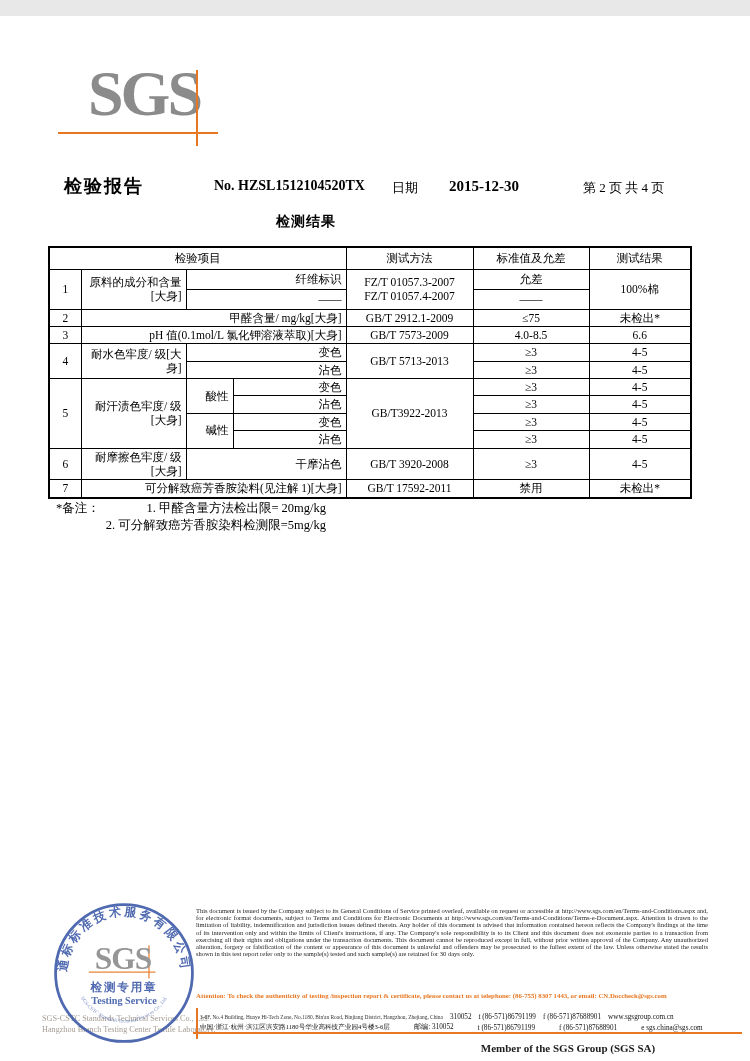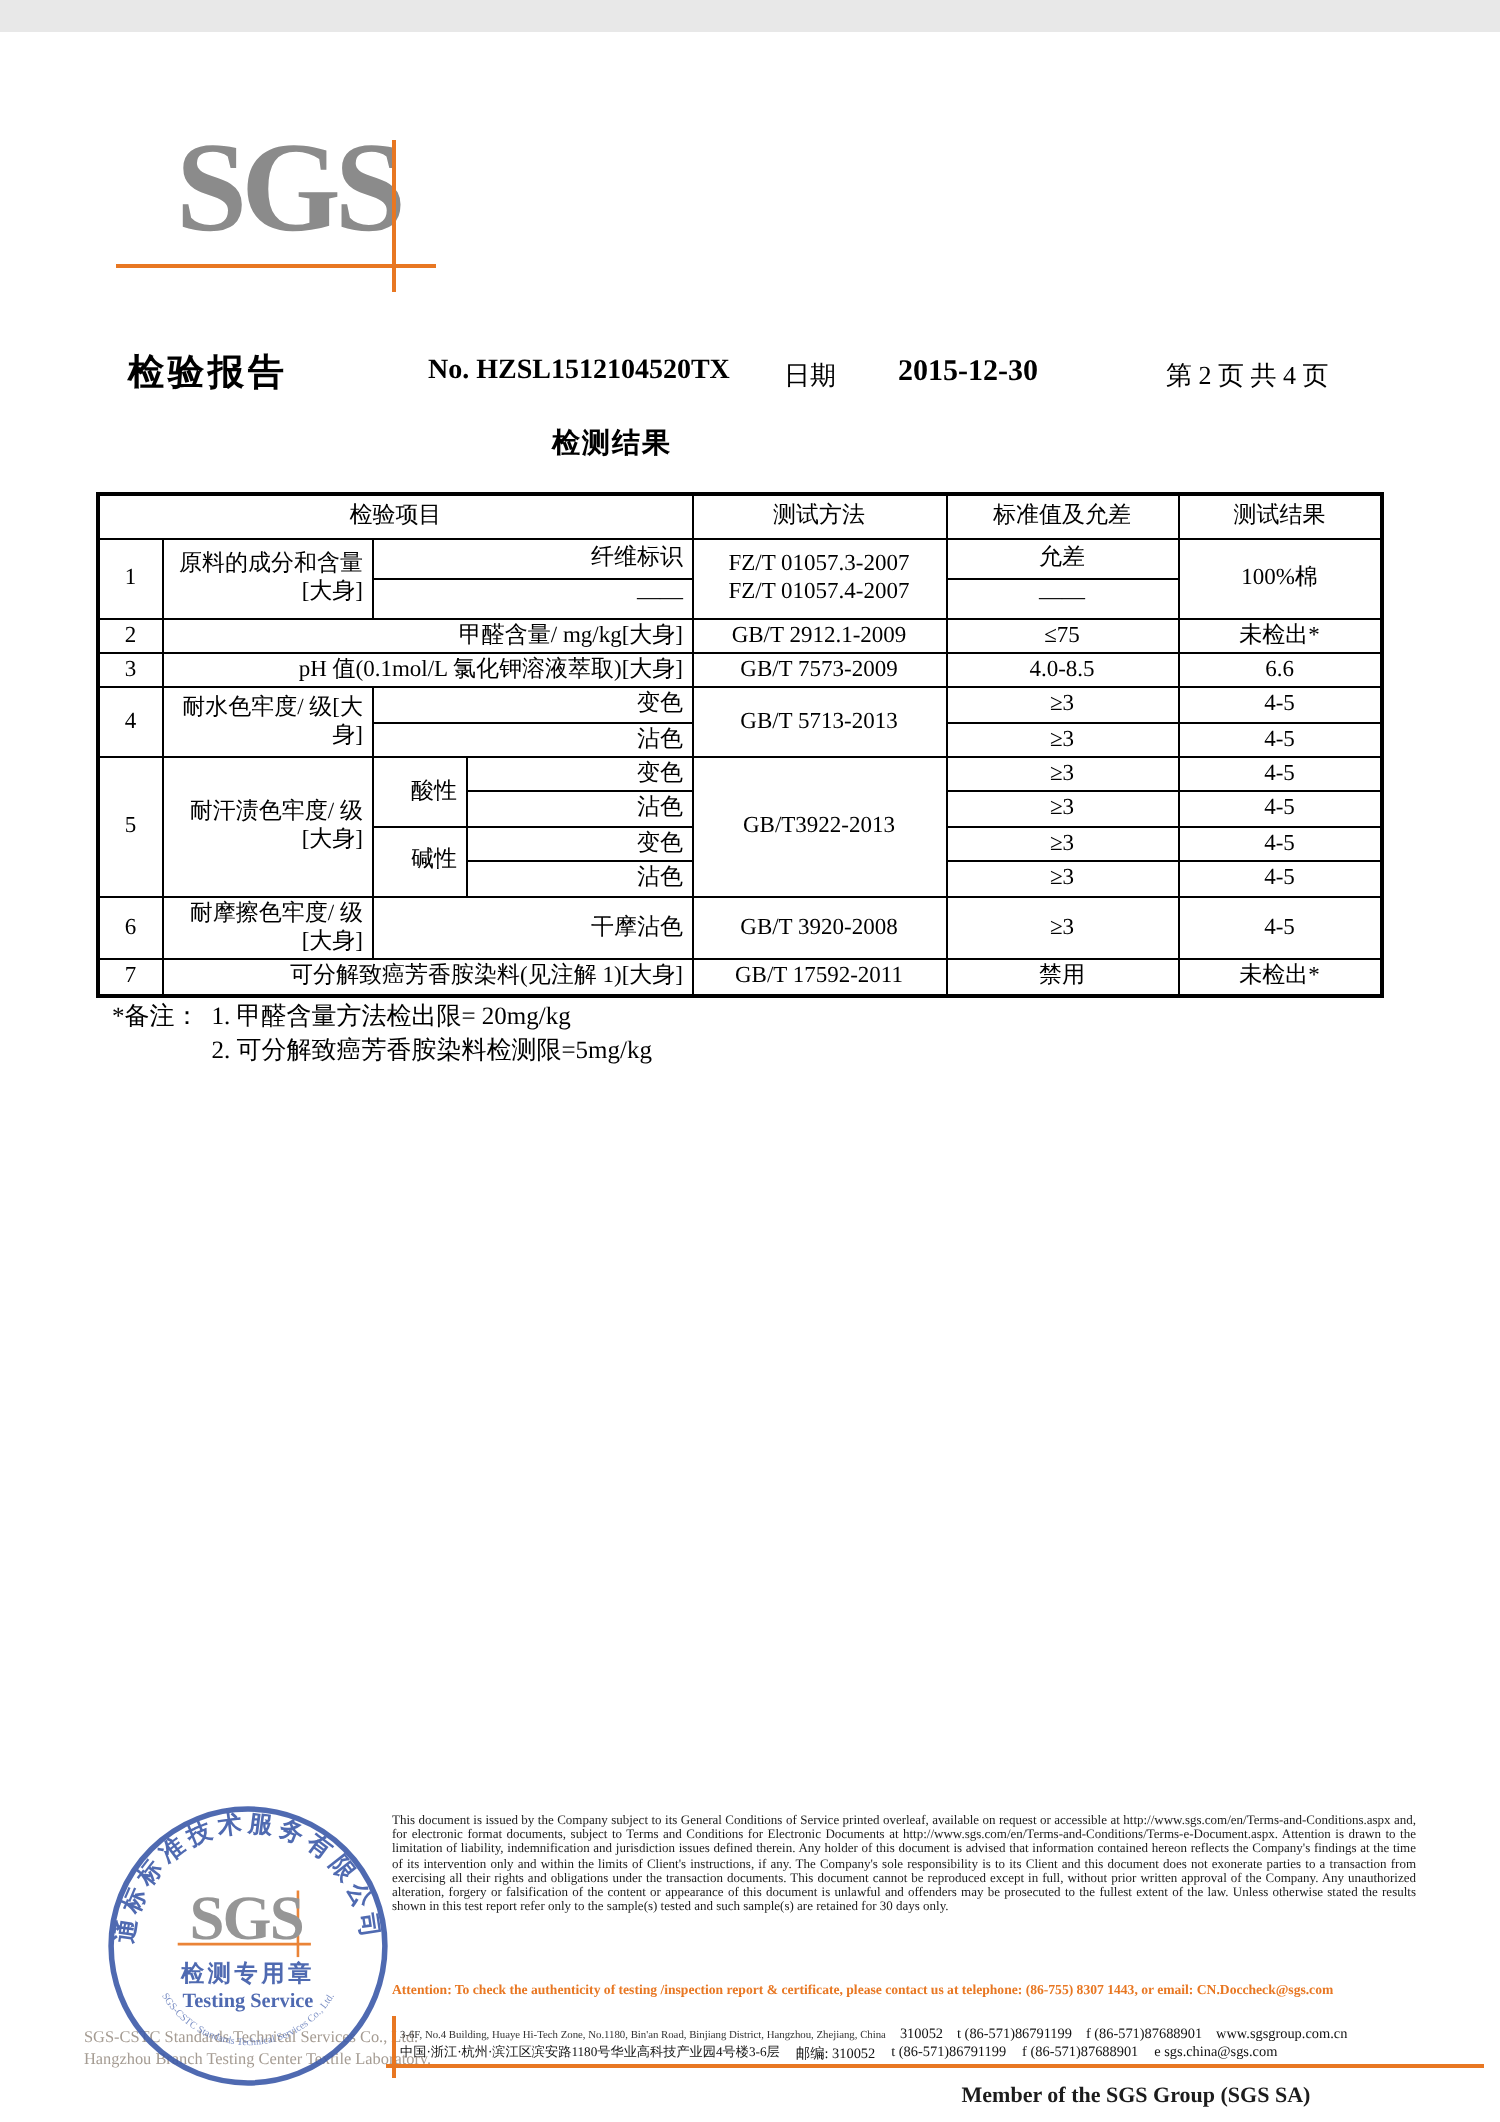--- a/index.html
+++ b/index.html
@@ -25,33 +25,33 @@
   .result-table{position:absolute;left:48px;top:230px;width:642px;border-collapse:collapse;
                 font-size:11.5px;table-layout:fixed;padding-left:42px;}
   .result-table td{border:1px solid #000;text-align:center;vertical-align:middle;
                    padding:1px 4px;line-height:1.25;overflow:hidden;}
   .result-table{border:2px solid #000;}
   .result-table .left{text-align:right;}
   .result-table .pre{white-space:pre-line;}
   .h22{height:22px;} .h21{height:20px;} .h17{height:15px;} .h31{height:31px;}
 
   
-  .notes{position:absolute;left:56px;top:484px;font-size:12.5px;display:flex;line-height:1.35;}
+  .notes{position:absolute;left:56px;top:484px;font-size:12.5px;display:flex;line-height:1.35;text-align:right;}
   .notes .lbl{margin-right:6px;}
 
   
   .disclaimer{position:absolute;left:196px;top:891px;width:512px;font-size:6.5px;
               line-height:7.2px;text-align:justify;color:#1c1c1c;margin:0;}
   .attention{position:absolute;left:196px;top:976px;width:512px;font-size:6.8px;
              line-height:7.6px;font-weight:bold;color:#e87722;margin:0;}
   .addr-row1{position:absolute;left:200px;top:997px;width:545px;font-size:5.4px;color:#333;
              white-space:nowrap;display:flex;align-items:baseline;gap:7px;}
   .addr-row1 .big{font-size:7.2px;color:#111;}
   .addr-row2{position:absolute;left:200px;top:1006px;width:545px;font-size:6.6px;color:#111;
-             white-space:nowrap;display:flex;align-items:flex-start;gap:8px;}
+             white-space:nowrap;display:flex;align-items:flex-end;gap:24px;}
   .addr-row2 .big{font-size:7.2px;}
   .footer-hline{position:absolute;left:193px;top:1016px;width:549px;height:2px;background:#e87722;}
   .footer-vline{position:absolute;left:196px;top:992px;width:2px;height:31px;background:#e87722;}
   .member-line{position:absolute;left:430px;top:1026px;width:276px;text-align:center;
                font-size:11px;font-weight:bold;color:#1c1c1c;}
 
   
   .company-lines{position:absolute;left:42px;top:997px;width:178px;font-size:8.2px;
                  color:#a59c93;line-height:11px;}
   .stamp{position:absolute;left:50px;top:883px;width:148px;height:148px;opacity:.9;}

